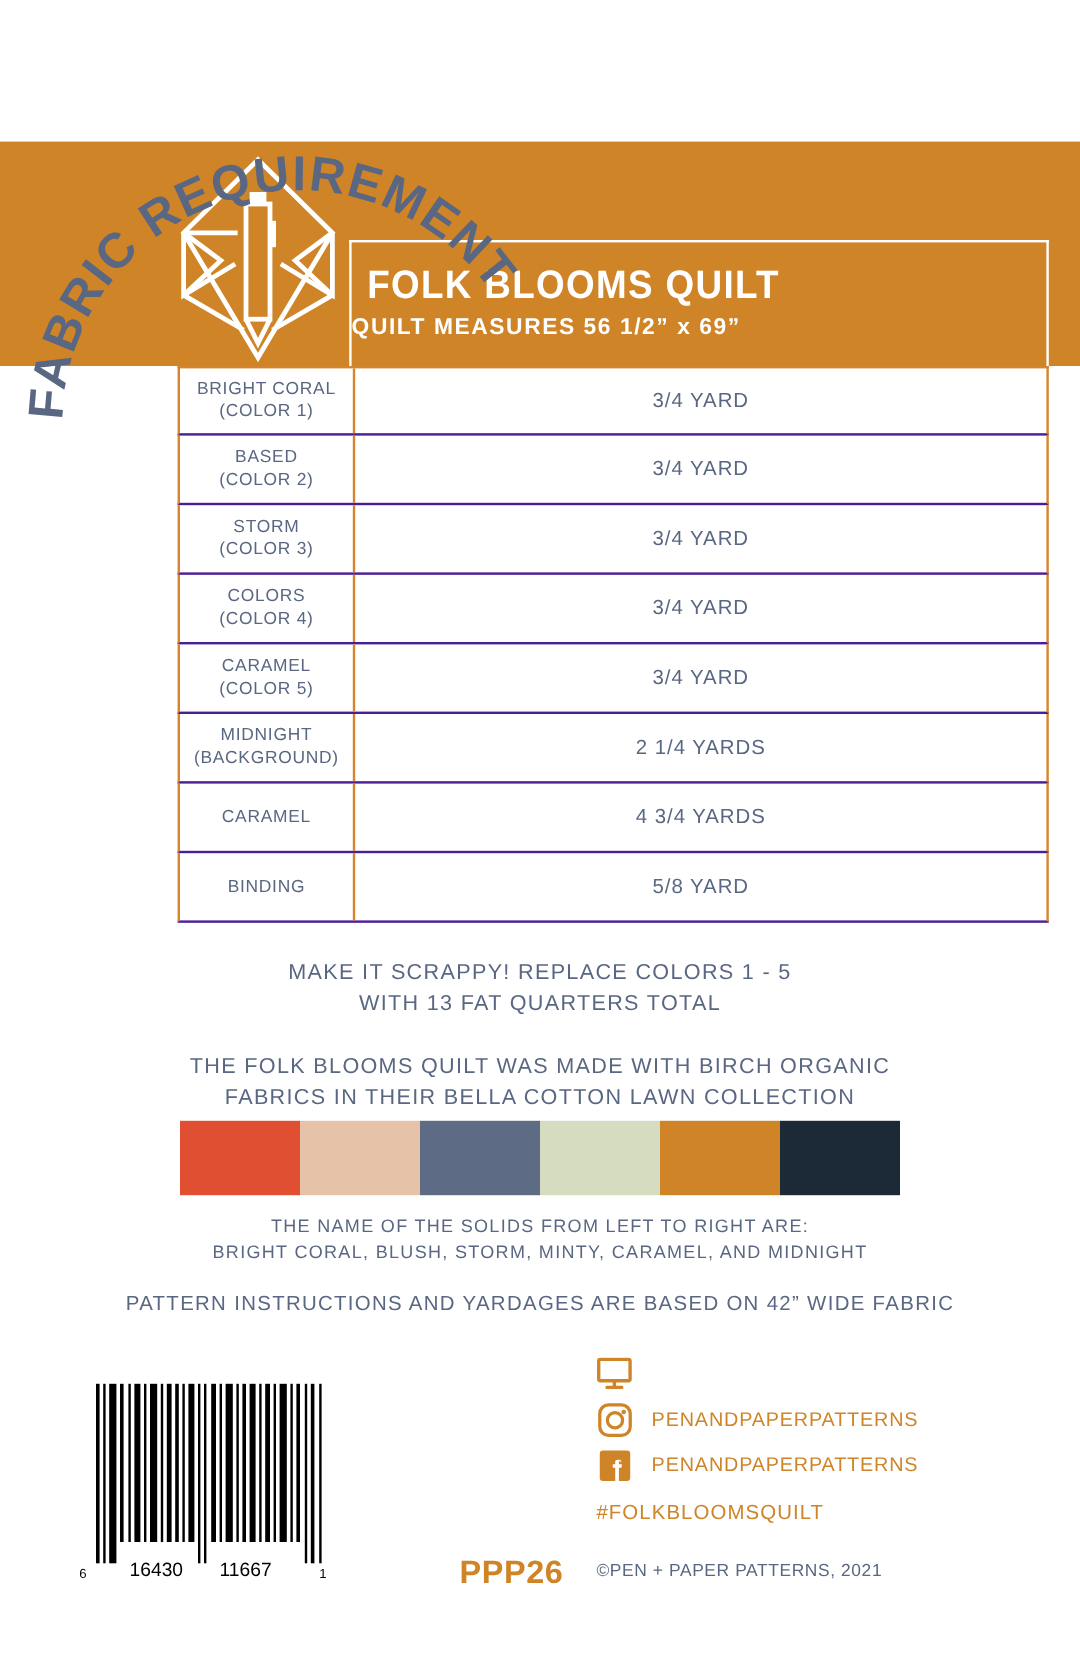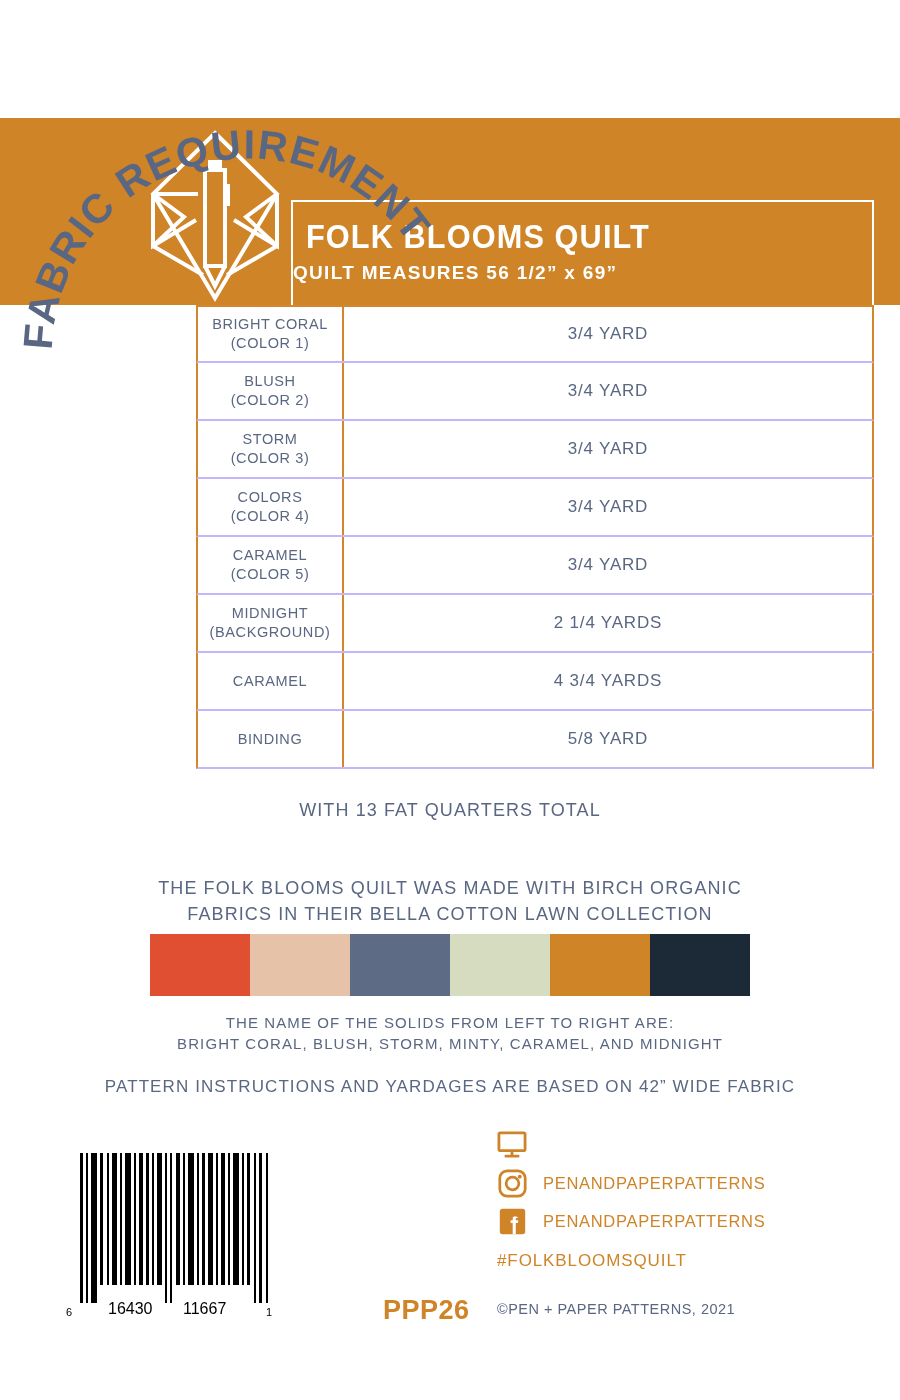--- a/index.html
+++ b/index.html
@@ -88,23 +88,22 @@
     position: absolute;
     left: 148px;
     top: 305px;
     width: 726px;
     z-index: 3;
   }
   .trow {
     display: flex;
     border-left: 2px solid #d5862c;
     border-right: 2px solid #d5862c;
-    border-bottom: 2px solid #c4b5fd;
+    border-bottom: 2px solid #4c1d95;
     height: 58px;
-    margin-left: 48px;
   }
   .trow:first-child { border-top: 2px solid #d5862c; }
   .tlabel {
     width: 146px;
     border-right: 2px solid #d5862c;
     display: flex;
     flex-direction: column;
     align-items: center;
     justify-content: center;
     color: #5a6782;
@@ -268,21 +267,21 @@
 <div class="table">
   <div class="trow">
     <div class="tlabel">
       <span>BRIGHT CORAL</span>
       <span>(COLOR 1)</span>
     </div>
     <div class="tvalue">3/4 YARD</div>
   </div>
   <div class="trow">
     <div class="tlabel">
-      <span>BLUSH</span>
+      <span>BASED</span>
       <span>(COLOR 2)</span>
     </div>
     <div class="tvalue">3/4 YARD</div>
   </div>
   <div class="trow">
     <div class="tlabel">
       <span>STORM</span>
       <span>(COLOR 3)</span>
     </div>
     <div class="tvalue">3/4 YARD</div>
@@ -316,20 +315,21 @@
   </div>
   <div class="trow">
     <div class="tlabel">
       <span>BINDING</span>
     </div>
     <div class="tvalue">5/8 YARD</div>
   </div>
 </div>
 
 <div class="para" id="scrappy-note">
+  <div>MAKE IT SCRAPPY! REPLACE COLORS 1 - 5</div>
   <div>WITH 13 FAT QUARTERS TOTAL</div>
 </div>
 
 <div class="para" id="birch-note">
   <div>THE FOLK BLOOMS QUILT WAS MADE WITH BIRCH ORGANIC</div>
   <div>FABRICS IN THEIR BELLA COTTON LAWN COLLECTION</div>
 </div>
 
 <div class="swatches">
   <div class="swatch" style="background:#e14f33"></div>

